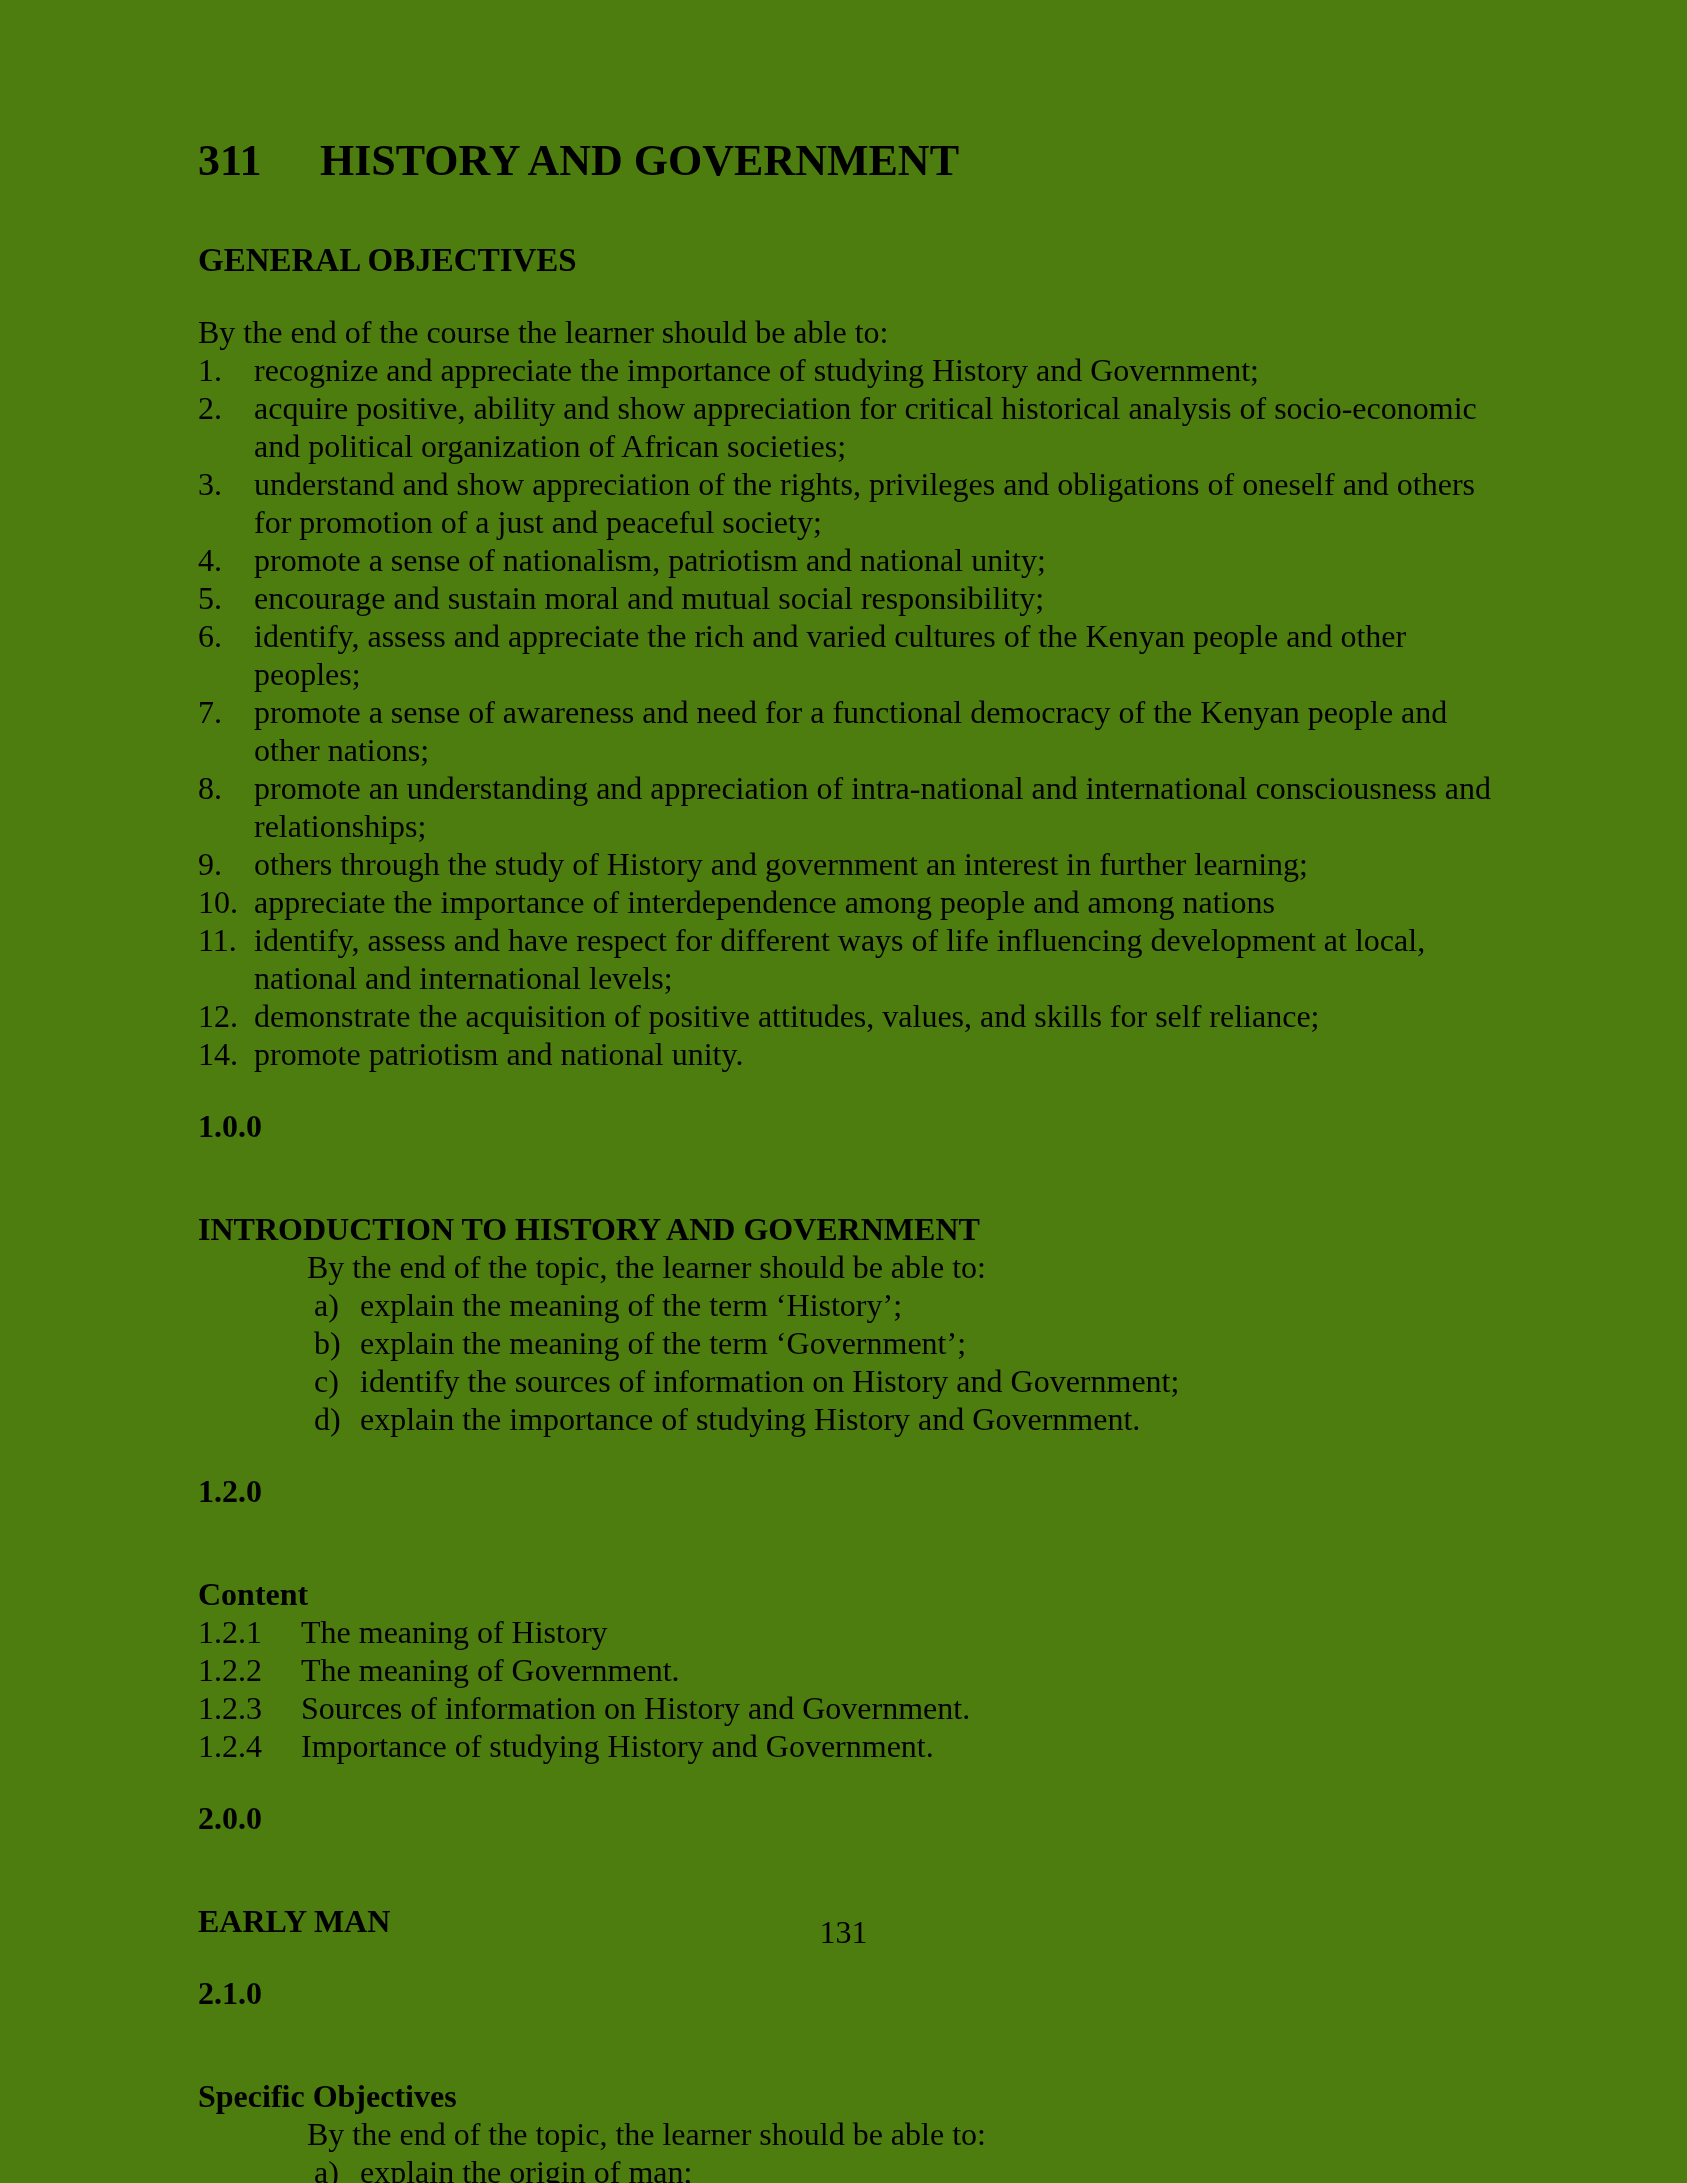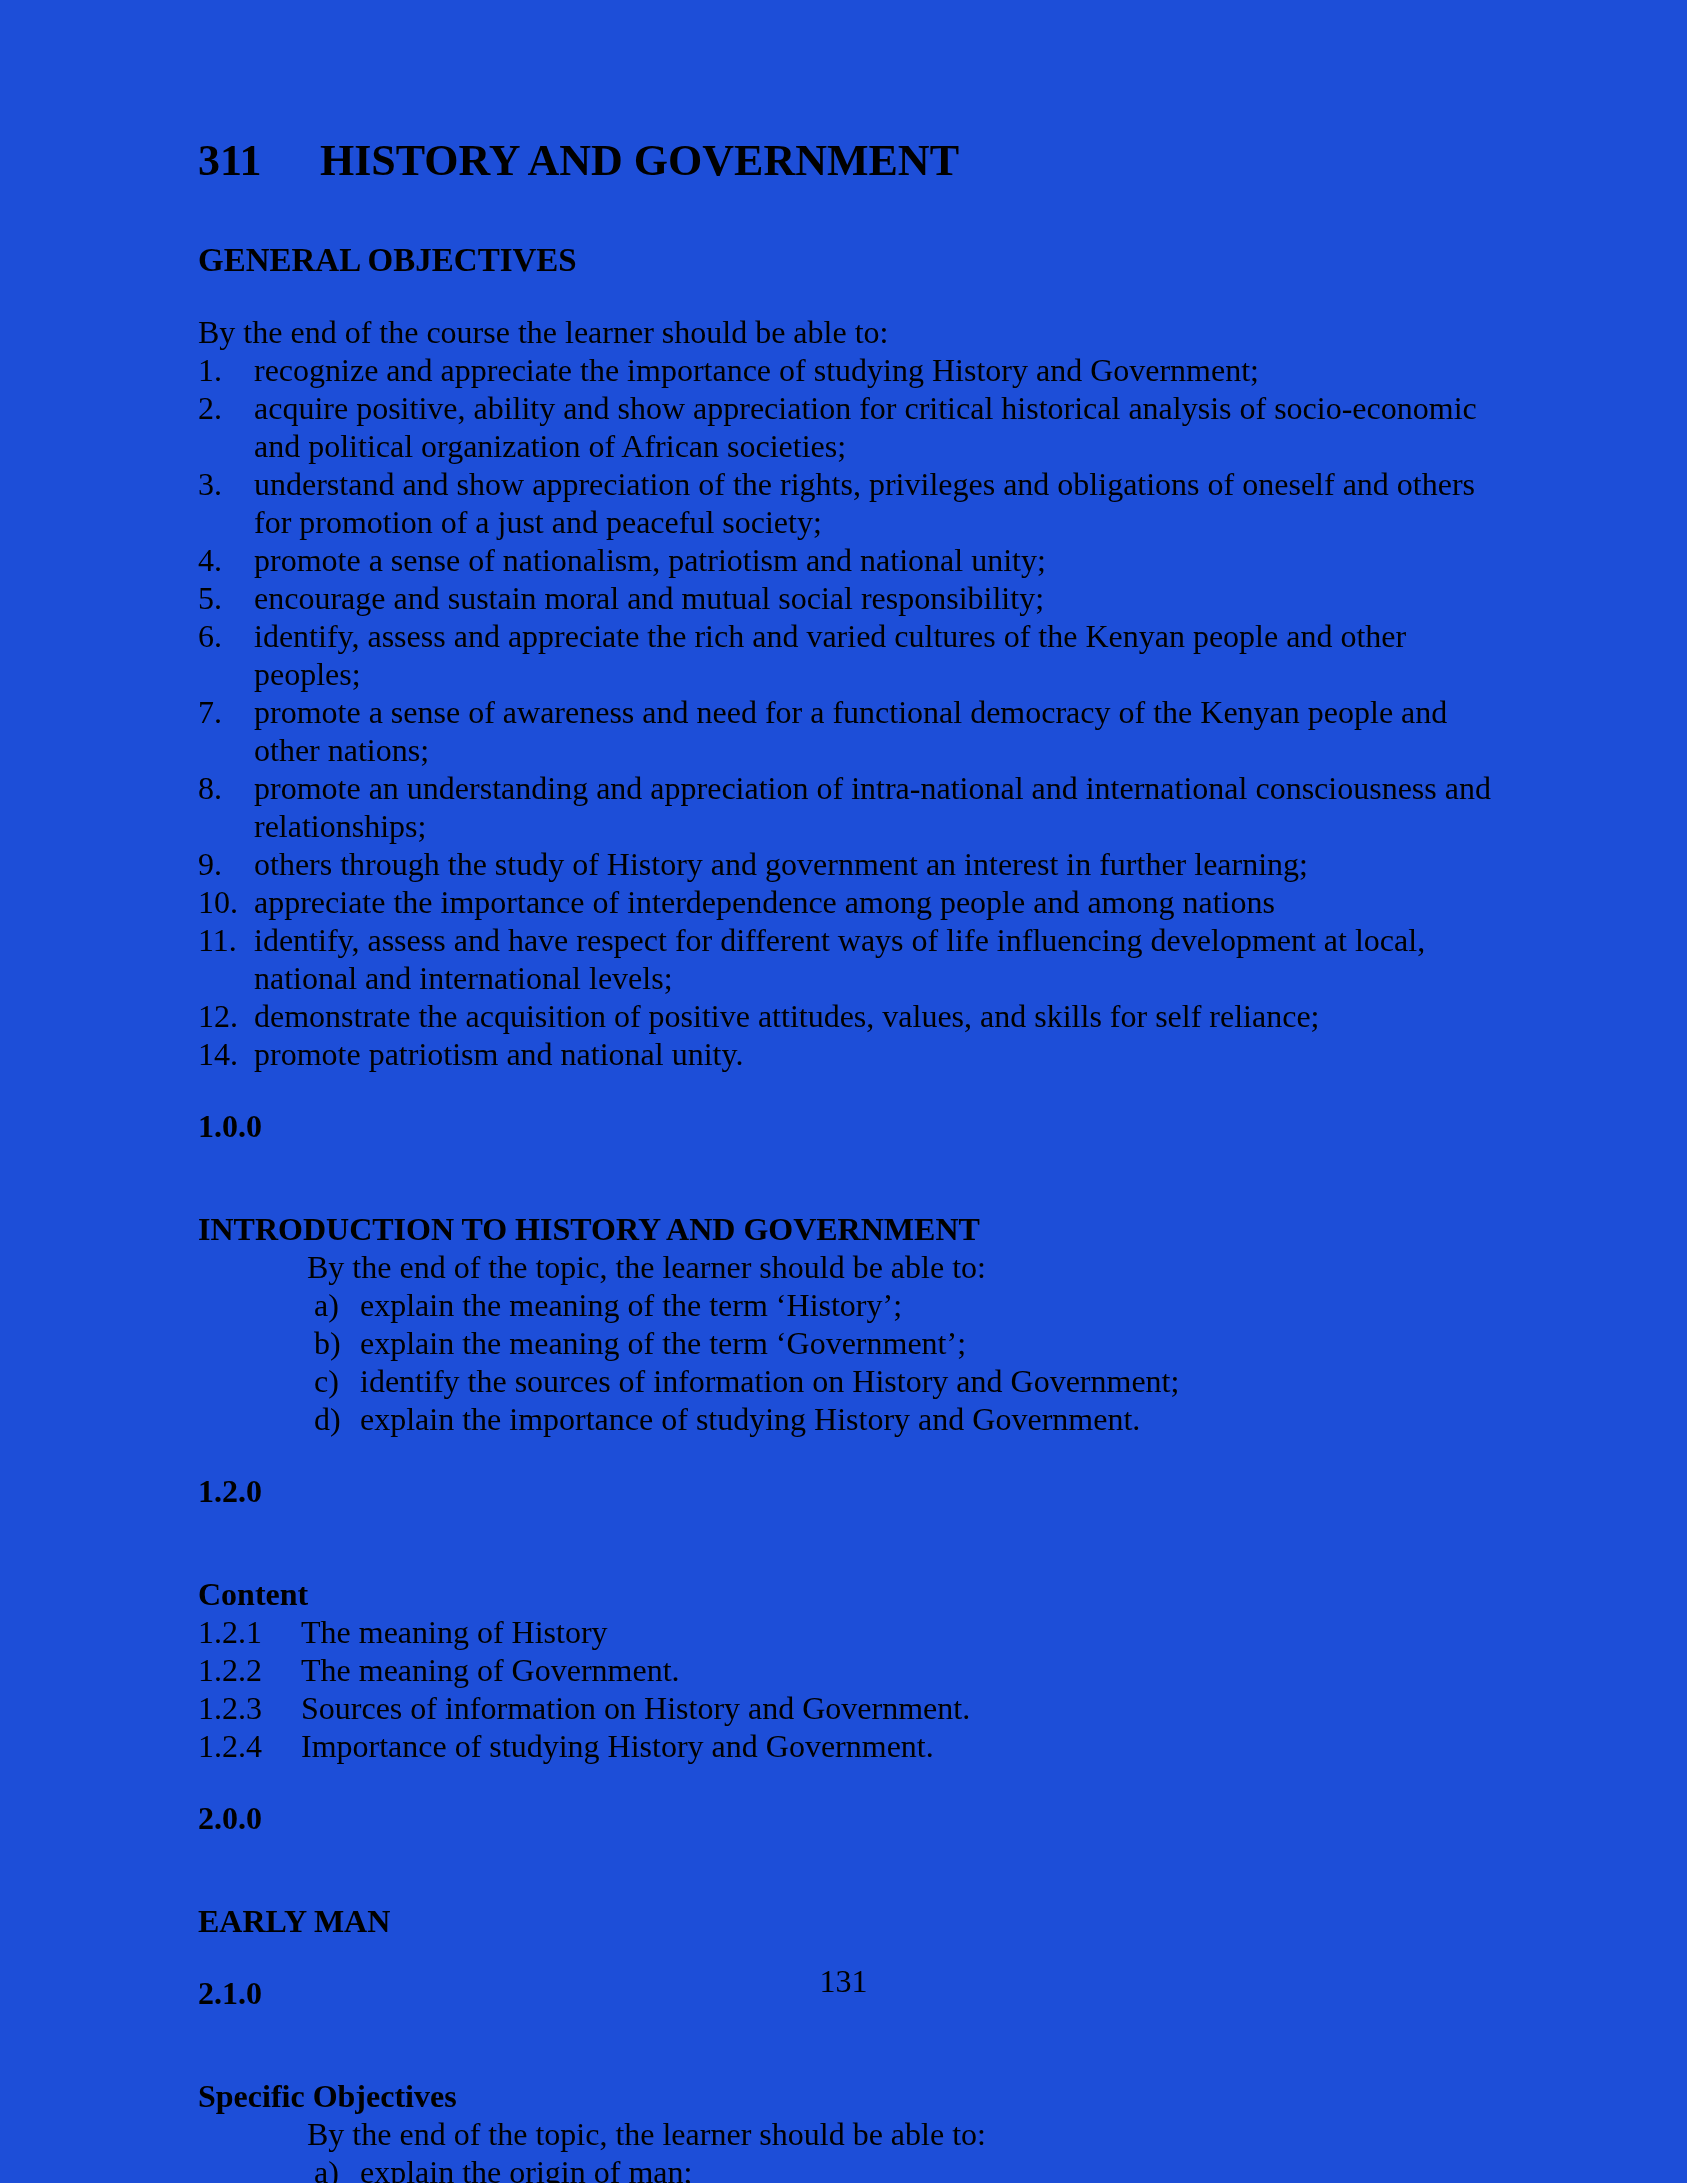--- a/index.html
+++ b/index.html
@@ -1,20 +1,20 @@
 <!DOCTYPE html>
 <html style="font-size:10.6px"><head>
 <meta charset="utf-8">
 <style>
   html, body { margin: 0; padding: 0; background: #ffffff; }
   .page {
     position: relative;
     width: 1687px;
     height: 2183px;
-    background: #1d4ed8;
+    background: #4d7c0f;
     color: #000000;
     font-family: "Liberation Serif", serif;
     font-size: 32px;
     line-height: 38px;
     box-sizing: border-box;
     padding: 136px 192px 0 198px;
     overflow: hidden;
   }
   .doc-title {
     display: flex;
@@ -43,21 +43,21 @@
     margin-top: 34px;
     flex-direction: column;
   }
   .section-head .col-code { flex: 0 0 103px; }
   .sub-indent { margin-left: 109px; }
   .letter-list { margin-left: 116px; }
   .letter-list .row .col-letter { flex: 0 0 46px; }
   .content-list .row .col-code { flex: 0 0 103px; }
   .page-number {
     position: absolute;
-    top: 1962px;
+    top: 1913px;
     left: 0;
     width: 100%;
     text-align: center;
   }
 </style>
 </head>
 <body>
 
 <div class="page">
 

